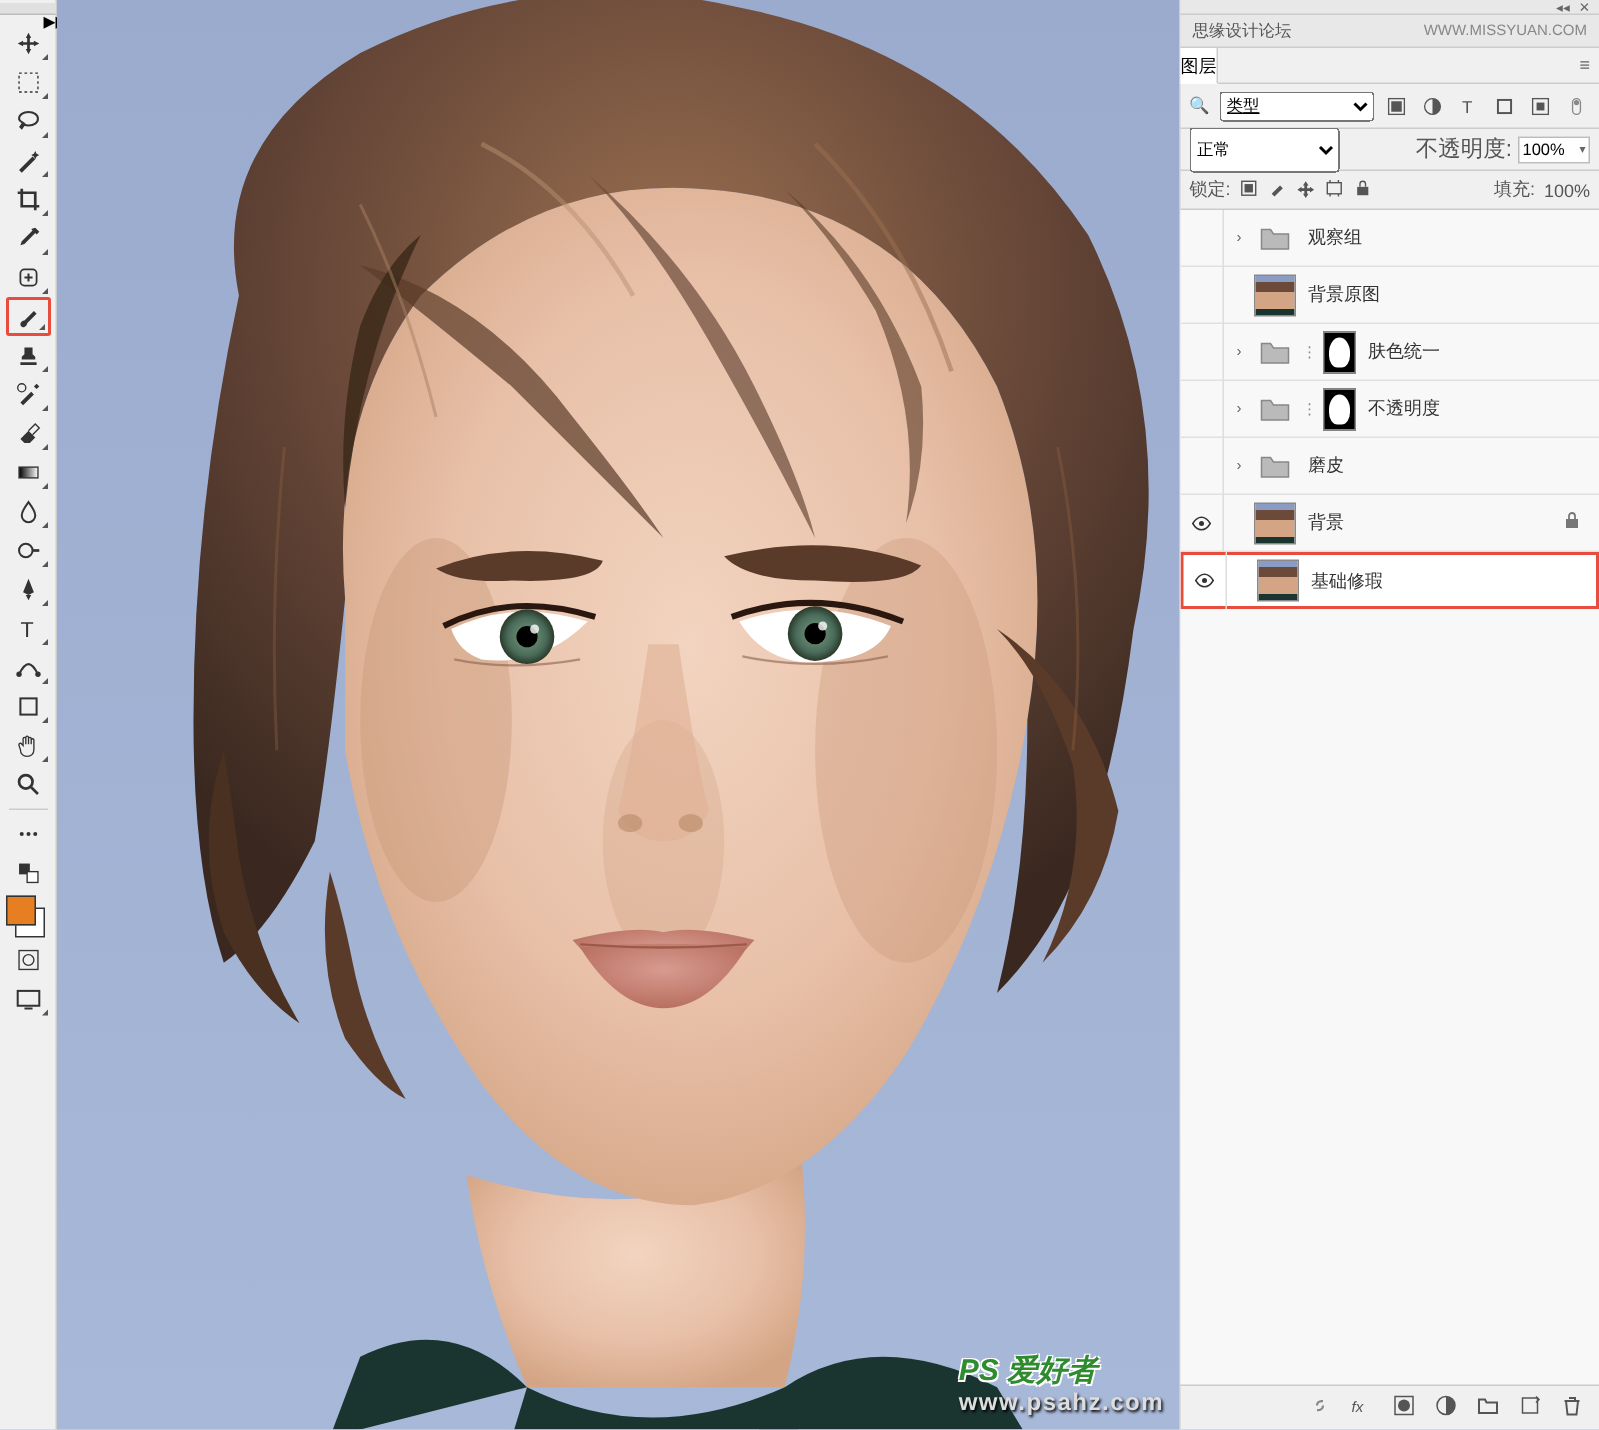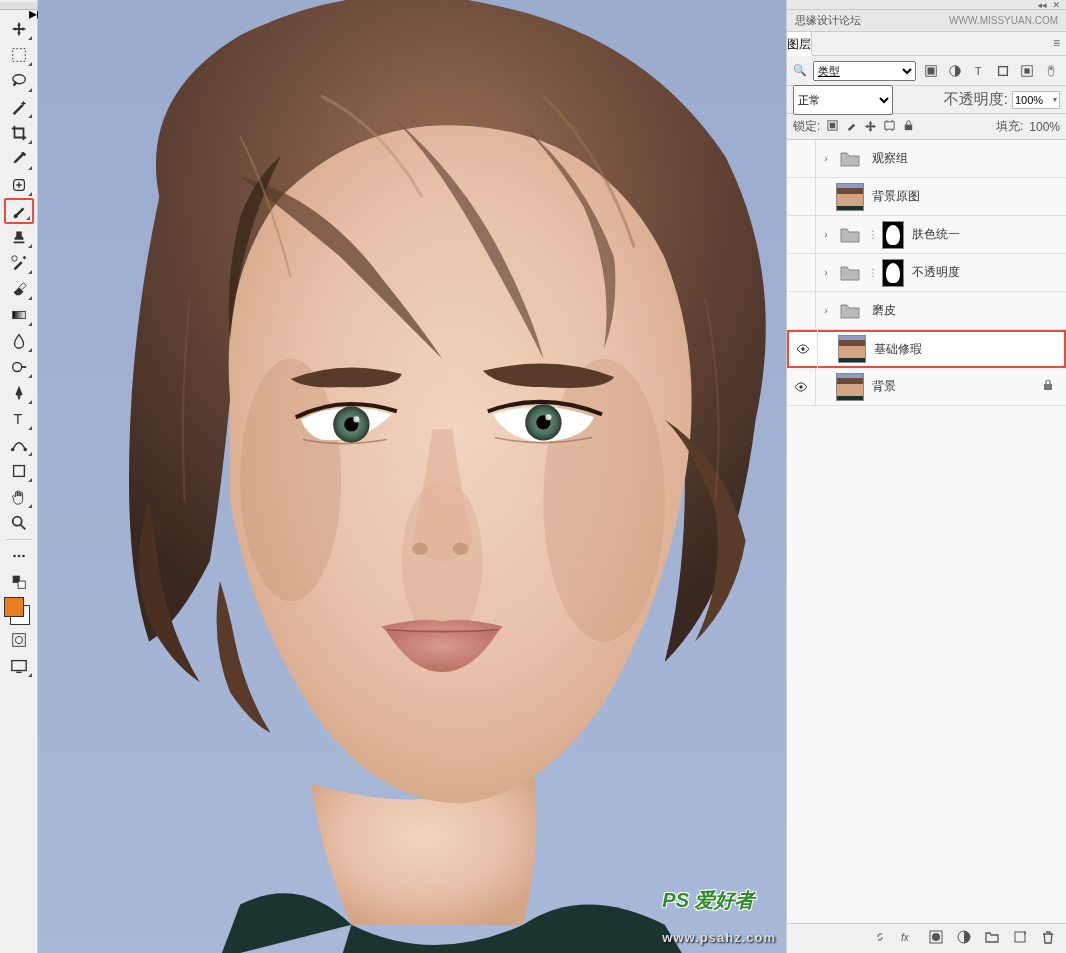--- a/index.html
+++ b/index.html
@@ -70,21 +70,21 @@
 
 .thumb.portrait { background: linear-gradient(180deg, #8a9bc4 0%, #8a9bc4 15%, #6b4a3a 15%, #6b4a3a 40%, #d4a585 40%, #d4a585 85%, #1a3530 85%); }
 
 
 .panel-bottom { height: 30px; border-top: 1px solid #ccc; display: flex; align-items: center; justify-content: flex-end; gap: 12px; padding: 0 10px; }
 .panel-bottom svg { width: 16px; height: 16px; }
 .panel-bottom .bicon { cursor:pointer; color:#4d7c0f;}
 
 
 .watermark { position: absolute; bottom: 8px; right: 290px; font-size: 20px; font-weight: bold; font-style: italic; color: #2e8b2e; text-shadow: 1px 1px 0 #fff, -1px -1px 0 #fff, 1px -1px 0 #fff, -1px 1px 0 #fff; }
-.watermark .sub { display:block; font-size:13px; color:#ddd; text-shadow:1px 1px 2px #000; font-style:normal; letter-spacing:1px;margin-top:16px;}
+.watermark .sub { display:block; font-size:16px; color:#ddd; text-shadow:1px 1px 2px #000; font-style:normal; letter-spacing:1px;}
 </style>
 </head>
 <body>
 
 <div class="toolbar">
   <div class="tool-tab">
       <span class="dot">▸▸</span>
     </div>
   <div class="tool">
       <svg viewBox="0 0 20 20">
@@ -471,48 +471,48 @@
         <div class="vis"></div>
         <div style="width: 1px; height: 38px; background: rgb(221, 221, 221);"></div>
         <div class="disc">›</div>
         <div class="thumb folder">
           <svg viewBox="0 0 22 18">
             <path d="M2 3h6l2 3h10v10H2z" fill="#bababa" stroke="#888"></path>
           </svg>
         </div>
         <div class="name">磨皮</div>
       </div>
-      <div class="layer selected">
-        <div class="vis">
-          <svg viewBox="0 0 16 12">
-            <path d="M8 1C4 1 1 6 1 6s3 5 7 5 7-5 7-5-3-5-7-5z" fill="none" stroke="#333" stroke-width="1.2"></path>
-            <circle cx="8" cy="6" r="2" fill="#333"></circle>
-          </svg>
-        </div>
-        <div style="width: 1px; height: 38px; background: rgb(221, 221, 221);"></div>
-        <div style="width: 12px;"></div>
-        <div class="thumb portrait"></div>
-        <div class="name">基础修瑕</div>
-      </div>
       <div class="layer">
         <div class="vis">
           <svg viewBox="0 0 16 12">
             <path d="M8 1C4 1 1 6 1 6s3 5 7 5 7-5 7-5-3-5-7-5z" fill="none" stroke="#333" stroke-width="1.2"></path>
             <circle cx="8" cy="6" r="2" fill="#333"></circle>
           </svg>
         </div>
         <div style="width: 1px; height: 38px; background: rgb(221, 221, 221);"></div>
         <div style="width: 12px;"></div>
         <div class="thumb portrait"></div>
         <div class="name">背景</div>
         <div class="lock-ind"><svg viewBox="0 0 12 12">
             <rect x="2" y="5" width="8" height="6" fill="#777"></rect>
             <path d="M4 5V3a2 2 0 014 0v2" fill="none" stroke="#777" stroke-width="1.2"></path>
           </svg></div>
       </div>
+      <div class="layer selected">
+        <div class="vis">
+          <svg viewBox="0 0 16 12">
+            <path d="M8 1C4 1 1 6 1 6s3 5 7 5 7-5 7-5-3-5-7-5z" fill="none" stroke="#333" stroke-width="1.2"></path>
+            <circle cx="8" cy="6" r="2" fill="#333"></circle>
+          </svg>
+        </div>
+        <div style="width: 1px; height: 38px; background: rgb(221, 221, 221);"></div>
+        <div style="width: 12px;"></div>
+        <div class="thumb portrait"></div>
+        <div class="name">基础修瑕</div>
+      </div>
     </div>
 
   <div class="panel-bottom">
     <span class="bicon"><svg viewBox="0 0 16 16">
           <path d="M6 8a3 3 0 013-3h1M10 8a3 3 0 01-3 3h-1" fill="none" stroke="#888" stroke-width="1.5"></path>
         </svg></span>
     <span class="bicon"><svg viewBox="0 0 16 16">
           <text x="1" y="12" font-size="10" font-style="italic" fill="#555">fx</text>
         </svg></span>
     <span class="bicon"><svg viewBox="0 0 16 16">

